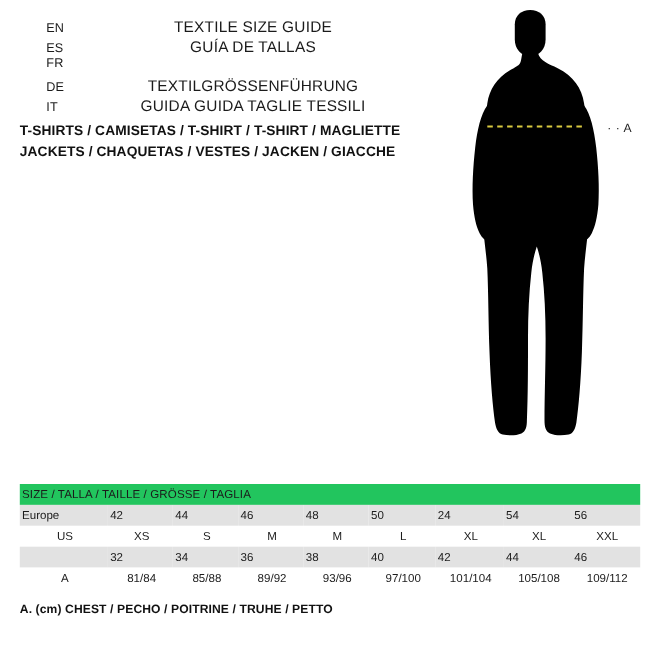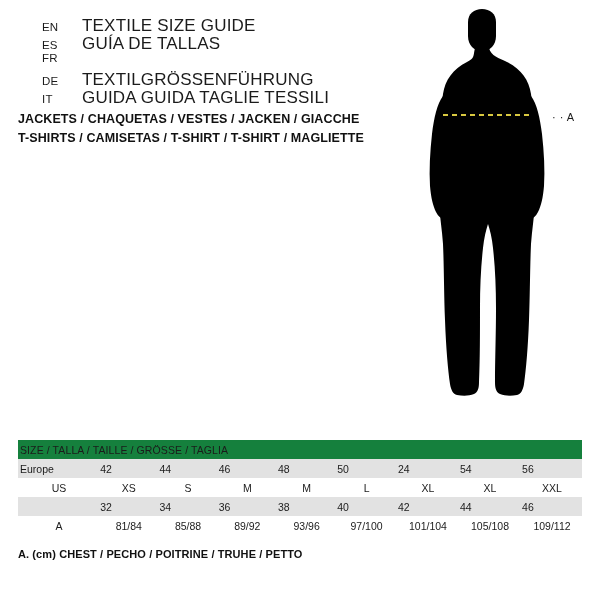--- a/index.html
+++ b/index.html
@@ -33,21 +33,22 @@
     color: #1b1b1b;
   }
   .lang-code {
     width: 40px;
     flex: 0 0 40px;
     font-size: 11.5px;
     padding-left: 24px;
   }
   .lang-text {
     flex: 1 1 auto;
-    font-size: 17px;
+    font-size: 14px;
+    text-align: center;
   }
 
   
   .cat-block {
     position: absolute;
     left: 18px;
     top: 110px;
     width: 400px;
   }
   .cat-line {
@@ -97,21 +98,21 @@
     font-size: 10.5px;
     color: #1b1b1b;
   }
   .size-table td {
     height: 19px;
     padding: 0 0 0 2px;
     vertical-align: middle;
     white-space: nowrap;
   }
   .size-table tr.head td {
-    background: #15803d;
+    background: #22c55e;
     font-size: 10.5px;
     letter-spacing: .1px;
   }
   .size-table tr.shade td { background: #e2e2e2; }
   .size-table tr.plain td { background: #ffffff; text-align: center; }
 
   .col-label { width: 92px; }
   .col-v { width: 67px; text-align: left; }
 
   .footnote {
@@ -145,22 +146,22 @@
       <span class="lang-code">DE</span>
       <span class="lang-text">TEXTILGRÖSSENFÜHRUNG</span>
     </div>
     <div class="lang-row">
       <span class="lang-code">IT</span>
       <span class="lang-text">GUIDA GUIDA TAGLIE TESSILI</span>
     </div>
   </div>
 
   <div class="cat-block">
+    <div class="cat-line">T-SHIRTS / CAMISETAS / T-SHIRT / T-SHIRT / MAGLIETTE</div>
     <div class="cat-line">JACKETS / CHAQUETAS / VESTES / JACKEN / GIACCHE</div>
-    <div class="cat-line">T-SHIRTS / CAMISETAS / T-SHIRT / T-SHIRT / MAGLIETTE</div>
   </div>
 
   <div class="figure-wrap">
     <svg class="figure-svg" width="200" height="400" viewBox="0 0 200 400">
 
       <path fill="#000000" d="M73,14 C73,6 79,1 87,1 C95,1 101,6 101,14 L101,28 C101,37 95,43 87,43 C79,43 73,37 73,28 Z"></path>
 
       <path fill="#000000" d="
         M80,40
         L94,40

